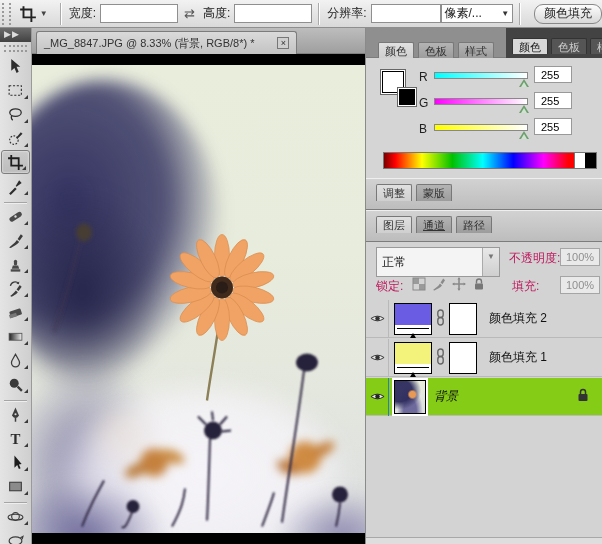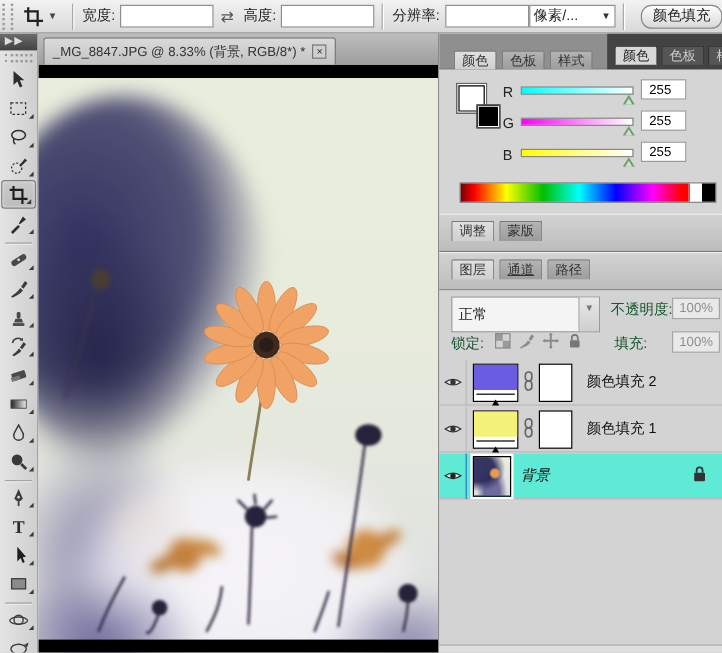--- a/index.html
+++ b/index.html
@@ -32,21 +32,21 @@
   .tool { position:relative; height:24px; display:flex; align-items:center; justify-content:center; }
   .tool svg { width:17px; height:17px; }
   .tool.flyout::after { content:""; position:absolute; right:3px; bottom:3px;
     border-left:4px solid transparent; border-bottom:4px solid #3a3a3a; }
   .tool.active { background:linear-gradient(#cacaca,#bdbdbd); border:1px solid #7e7e7e; border-radius:3px; margin:0 1px; box-shadow:inset 0 0 2px #fff; }
   .tdiv { height:5px; margin:0 4px 1px; border-bottom:1px solid #a5a5a5; box-shadow:0 1px 0 #eee; }
 
   
   .docwin { position:absolute; left:32px; top:28px; width:333px; height:516px; }
   .doc-tabbar { position:relative; height:26px; background:linear-gradient(#bdbdbd,#9f9f9f); border-bottom:1px solid #808080; }
-  .doc-tab { position:absolute; left:4px; top:3px; height:23px; display:flex; align-items:center; gap:6px; padding:0 7px;
+  .doc-tab { position:absolute; left:4px; top:3px; height:23px; display:flex; align-items:center; gap:23px; padding:0 7px;
     background:linear-gradient(#dadada,#c3c3c3); border:1px solid #7c7c7c; border-bottom:none; border-radius:3px 3px 0 0;
     font-size:11px; color:#333; white-space:nowrap; }
   .doc-close { width:12px; height:12px; border:1px solid #777; background:#cfcfcf; font-size:9px; line-height:10px; text-align:center; color:#333; }
   .canvas { position:absolute; left:0; top:26px; width:333px; height:490px; overflow:hidden; background:#e8ecdb; }
   .bar-black { position:absolute; left:0; width:333px; background:#000; }
   .bar-top { top:0; height:11px; }
   .bar-bottom { bottom:0; height:11px; }
   .photo { position:absolute; left:0; top:11px; width:333px; height:468px;
     background:linear-gradient(180deg,#e9eddc 0%,#e8ecdc 40%,#e4e7de 70%,#dcdee0 100%); }
   .blob { position:absolute; border-radius:50%; filter:blur(8px); }
@@ -92,37 +92,37 @@
   .spec-white { width:11px; background:#fff; border-left:1px solid #777; }
   .spec-black { width:11px; background:#000; }
 
   .mini-tabbar { position:relative; height:32px; background:linear-gradient(#d2d2d2,#bdbdbd); border-top:1px solid #efefef; border-bottom:1px solid #7c7c7c; }
   .mini-tabbar .ptab { top:5px; height:17px; line-height:17px; }
 
   .layers-body { position:relative; height:324px; background:#d3d3d3; }
   .blend-select { position:absolute; left:10px; top:5px; width:124px; height:30px; background:#f4f4f4; border:1px solid #999; display:flex; align-items:center; }
   .blend-field { flex:1; padding-left:5px; font-size:12px; color:#222; }
   .blend-arrow { width:17px; height:100%; border-left:1px solid #aaa; background:linear-gradient(#e8e8e8,#cfcfcf); font-size:8px; color:#777; text-align:center; line-height:18px; }
-  .dim-label { position:absolute; font-size:12px; color:#14532d; white-space:nowrap; }
+  .dim-label { position:absolute; font-size:12px; color:#be185d; white-space:nowrap; }
   .dim-box { position:absolute; width:40px; height:18px; background:#e9e9e9; border:1px solid #a5a5a5; font-size:11px; color:#8f8f8f; line-height:16px; padding-left:5px; }
   .lock-icons { position:absolute; left:46px; top:35px; display:flex; gap:6px; }
   .lock-icons svg { width:14px; height:14px; }
 
   .layer-row { position:absolute; left:0; width:237px; height:38px; border-bottom:1px solid #b9b9b9; display:flex; align-items:center; }
   .eye-cell { width:23px; height:38px; border-right:1px solid #b9b9b9; display:flex; align-items:center; justify-content:center; }
   .eye-cell svg { width:15px; height:11px; }
   .fill-thumb { width:38px; height:32px; margin-left:5px; border:1px solid #000; background:#fff; position:relative; }
   .fill-color { position:absolute; left:0; top:0; width:100%; height:21px; }
   .fill-line { position:absolute; left:2px; right:2px; top:24px; height:1px; background:#000; }
   .fill-tri { position:absolute; left:50%; top:26px; margin-left:-3px; width:0; height:0; border:3px solid transparent; border-bottom:5px solid #000; }
   .chain { margin:0 3px; }
   .chain svg { width:11px; height:17px; }
   .mask-thumb { width:28px; height:32px; background:#fff; border:1px solid #000; }
   .layer-name { margin-left:12px; font-size:12px; color:#111; }
-  .row-selected { background:#5eead4; }
+  .row-selected { background:#84cc16; }
   .row-selected .eye-cell { border-right-color:#2a7cc9; }
   .photo-thumb { width:32px; height:34px; margin-left:5px; border:1px solid #000; box-shadow:0 0 0 2px #fff; position:relative; overflow:hidden;
     background:
       radial-gradient(circle at 58% 42%, #e89a55 0 3px, rgba(232,154,85,0) 5px),
       radial-gradient(ellipse at 15% 30%, rgba(44,43,92,.95) 0 35%, rgba(44,43,92,0) 60%),
       radial-gradient(ellipse at 50% 95%, rgba(98,93,148,.9) 0 30%, rgba(98,93,148,0) 60%),
       linear-gradient(180deg,#e9eddc,#dcdee0); }
   .bg-name { font-style:italic; margin-left:8px; }
   .row-lock { position:absolute; right:14px; }
   .row-lock svg { width:12px; height:14px; }

